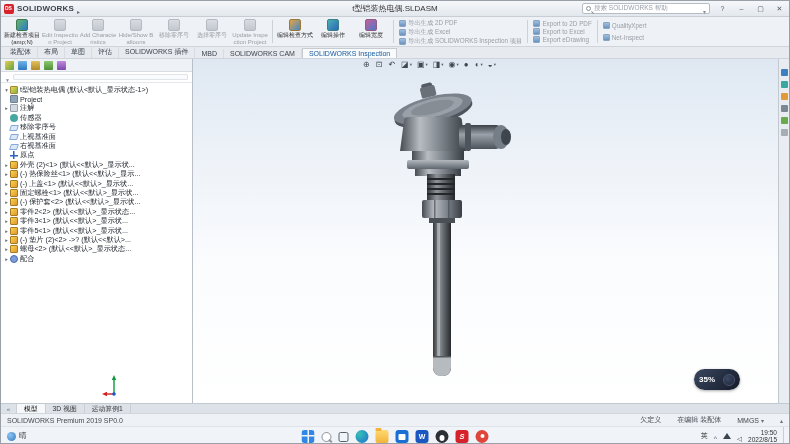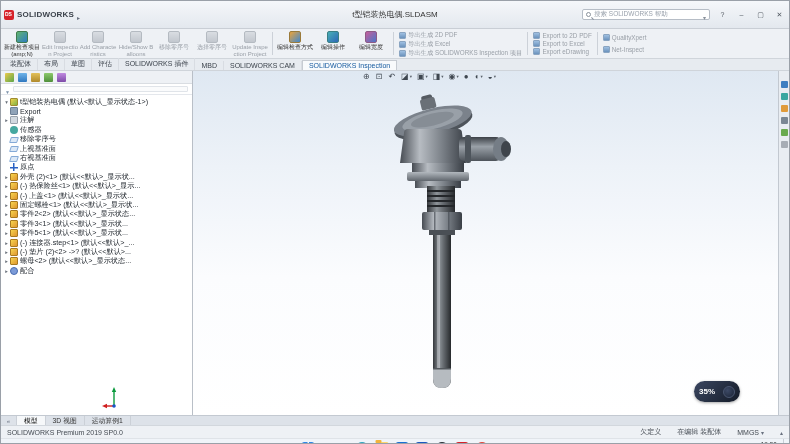--- a/index.html
+++ b/index.html
@@ -3,21 +3,21 @@
 <meta charset="utf-8">
 <style>
   * { margin:0; padding:0; box-sizing:border-box; }
   html,body { background:#888; }
   .app {
     width:790px; height:444px; position:relative; overflow:hidden;
     font-family:"Liberation Sans", sans-serif; background:#fff;
     display:flex; flex-direction:column; border:1px solid #9aa0a8;
   }
   
-  .titlebar { height:28px; flex:none; background:linear-gradient(#f5f7fa,#e3e8ee);
+  .titlebar { height:16px; flex:none; background:linear-gradient(#f5f7fa,#e3e8ee);
     border-bottom:1px solid #c9ced5; display:flex; align-items:center; padding:7px 3px; position:relative; }
   .tb-left { display:flex; align-items:center; gap:3px; }
   .sw-logo { width:10px; height:10px; background:#d6222a; border-radius:2px; position:relative; }
   .sw-logo::before { content:"DS"; position:absolute; left:1px; top:1.5px; color:#fff; font-size:5px; font-weight:bold; }
   .sw-brand { font-size:8px; font-weight:bold; color:#3c434c; letter-spacing:.2px; }
   .icon-caret-right::before { content:"▸"; font-size:6px; color:#6a7280; }
   .tb-title { position:absolute; left:0; right:0; text-align:center; font-size:8px; color:#333; pointer-events:none; }
   .tb-right { margin-left:auto; display:flex; align-items:center; gap:4px; z-index:2; }
   .searchbox { width:128px; height:11px; background:#fff; border:1px solid #b6bdc6; border-radius:2px;
     display:flex; align-items:center; gap:3px; padding:0 3px; }
@@ -319,21 +319,21 @@
         <div class="trow">
           <span class="arrow root-caret"></span>
           <span class="ticon i-asm"></span>
           <span class="tlabel">t型铠装热电偶 (默认&lt;默认_显示状态-1&gt;)</span>
         </div>
         <div>
 
             <div class="trow">
               <span class="arrow"></span>
               <span class="ticon i-history"></span>
-              <span class="tlabel">Export</span>
+              <span class="tlabel">Project</span>
             </div>
 
             <div class="trow">
               <span class="arrow">▸</span>
               <span class="ticon i-annot"></span>
               <span class="tlabel">注解</span>
             </div>
 
             <div class="trow">
               <span class="arrow"></span>
@@ -384,45 +384,45 @@
             </div>
 
 
             <div class="trow">
               <span class="arrow">▸</span>
               <span class="ticon i-part"></span>
               <span class="tlabel">固定螺栓&lt;1&gt; (默认&lt;&lt;默认&gt;_显示状...</span>
             </div>
 
 
+            <div class="trow">
+              <span class="arrow">▸</span>
+              <span class="ticon i-part"></span>
+              <span class="tlabel">(-) 保护套&lt;2&gt; (默认&lt;&lt;默认&gt;_显示状...</span>
+            </div>
 
 
             <div class="trow">
               <span class="arrow">▸</span>
               <span class="ticon i-part"></span>
               <span class="tlabel">零件2&lt;2&gt; (默认&lt;&lt;默认&gt;_显示状态...</span>
             </div>
 
             <div class="trow">
               <span class="arrow">▸</span>
               <span class="ticon i-part"></span>
               <span class="tlabel">零件3&lt;1&gt; (默认&lt;&lt;默认&gt;_显示状...</span>
             </div>
 
             <div class="trow">
               <span class="arrow">▸</span>
               <span class="ticon i-part"></span>
               <span class="tlabel">零件5&lt;1&gt; (默认&lt;&lt;默认&gt;_显示状...</span>
             </div>
 
-            <div class="trow">
-              <span class="arrow">▸</span>
-              <span class="ticon i-part"></span>
-              <span class="tlabel">(-) 连接器.step&lt;1&gt; (默认&lt;&lt;默认&gt;_...</span>
-            </div>
 
             <div class="trow">
               <span class="arrow">▸</span>
               <span class="ticon i-part"></span>
               <span class="tlabel">(-) 垫片 (2)&lt;2&gt; -&gt;? (默认&lt;&lt;默认&gt;...</span>
             </div>
 
             <div class="trow">
               <span class="arrow">▸</span>
               <span class="ticon i-part"></span>

